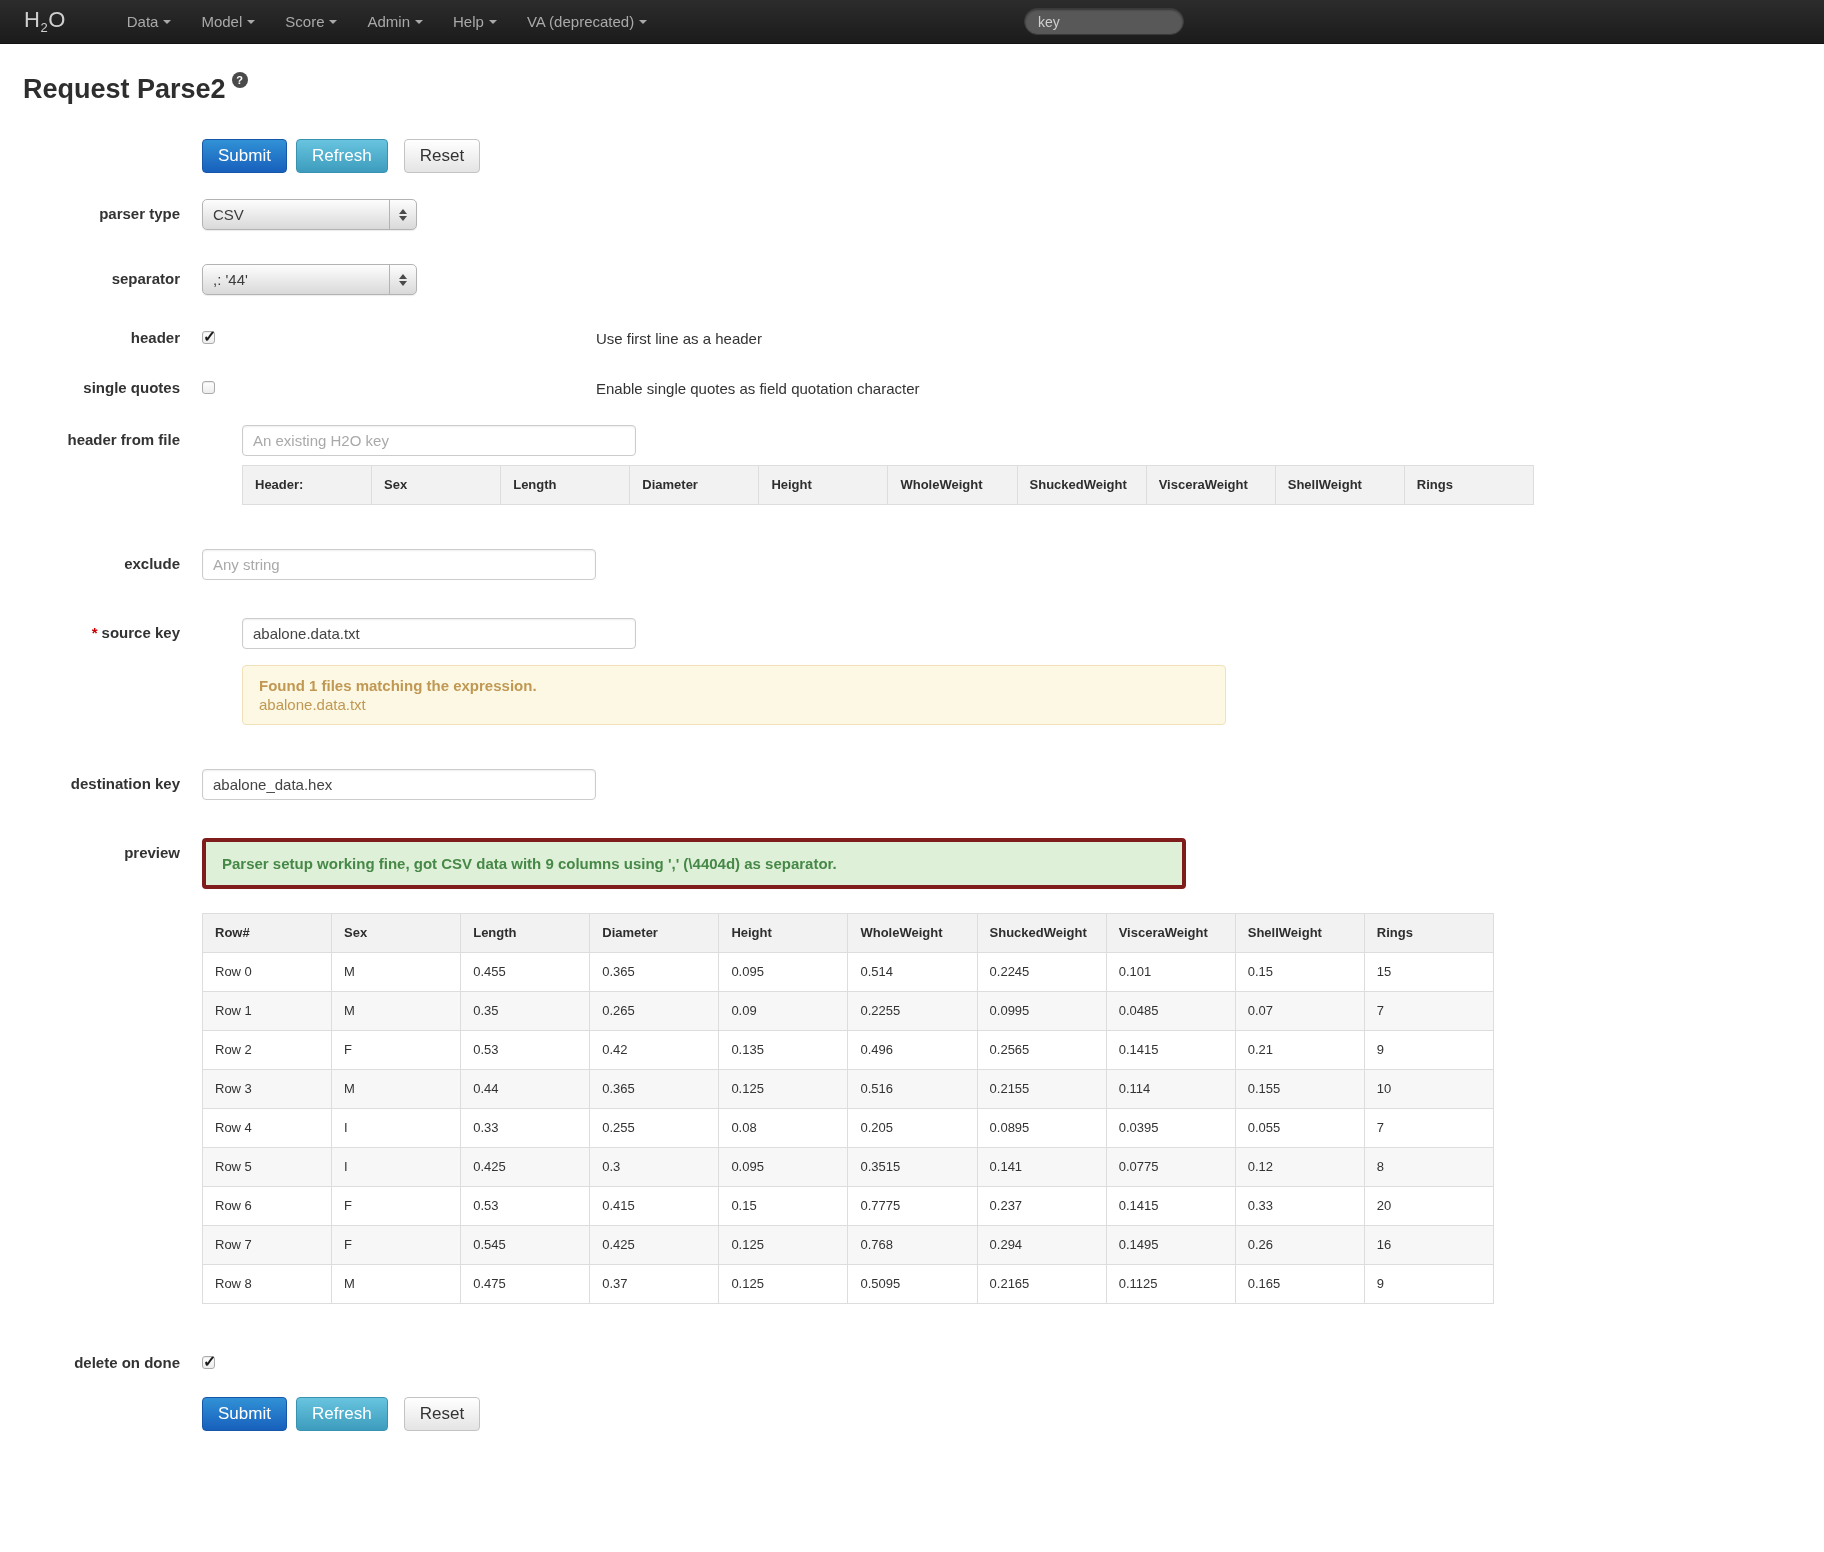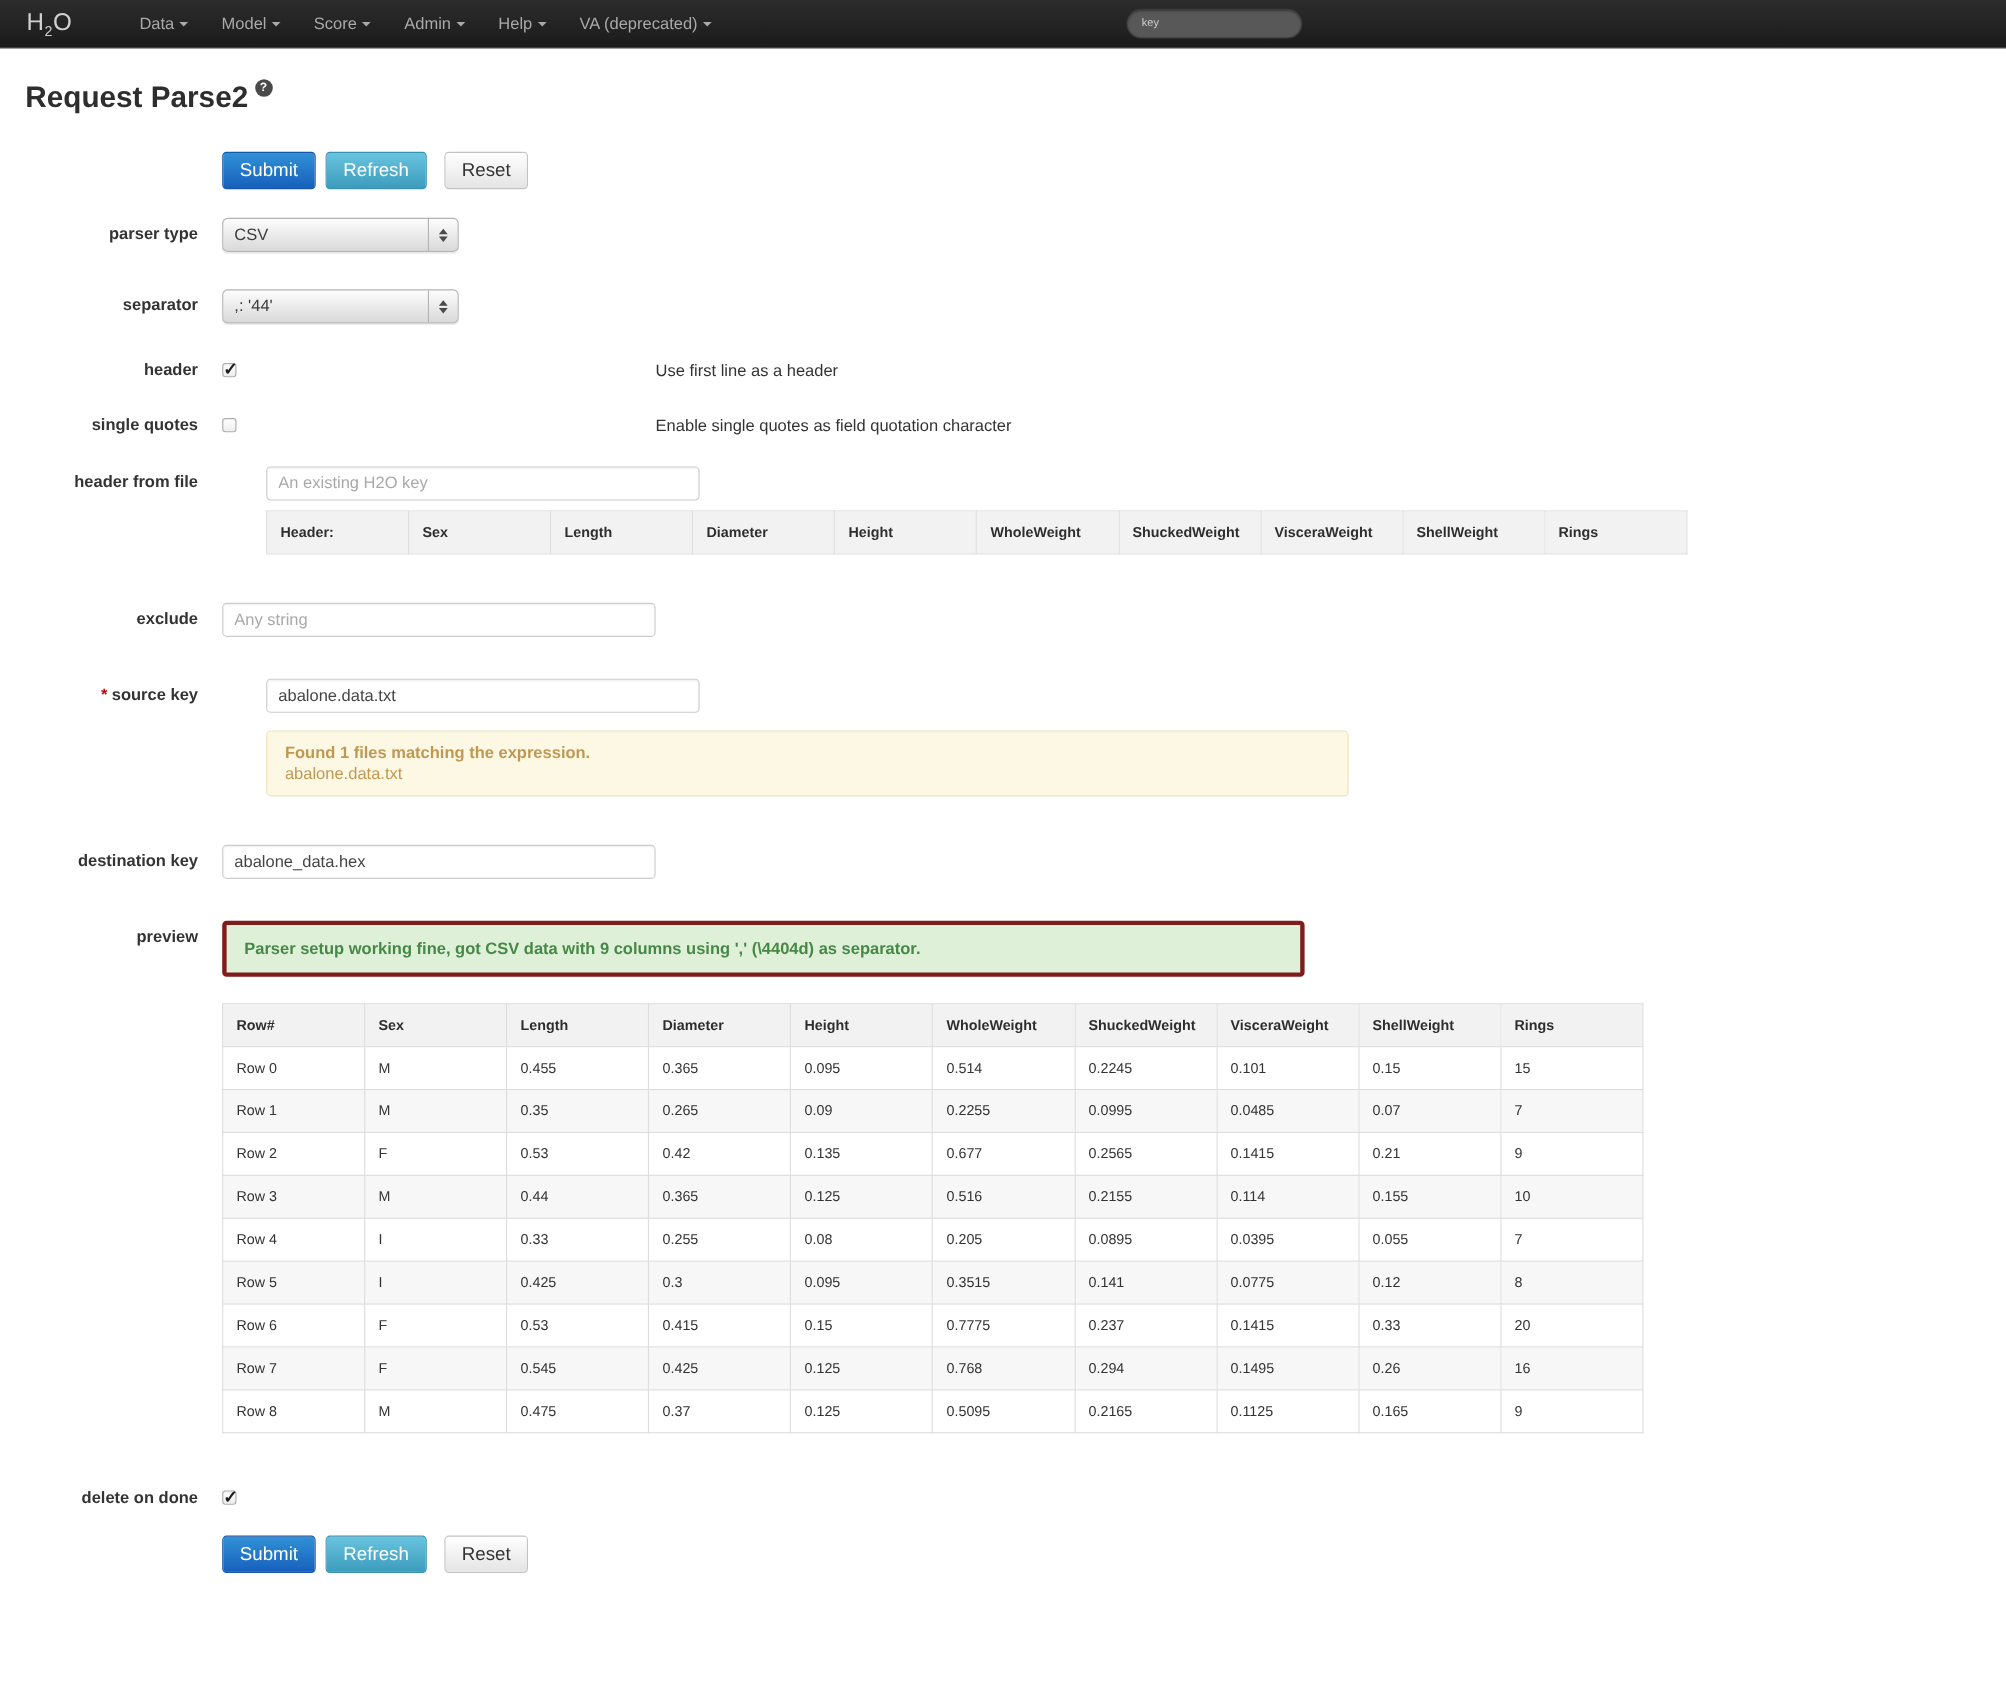--- a/index.html
+++ b/index.html
@@ -27,21 +27,21 @@
   .caret {
     display:inline-block; width:0; height:0; margin-left:5px;
     border-left:4px solid transparent; border-right:4px solid transparent;
     border-top:4px solid #a9a9a9;
   }
   .nav-search {
     position:absolute; left:1024px; top:8px;
     width:160px; height:27px; border-radius:14px;
     background:#585858; border:1px solid #3a3a3a;
     box-shadow:inset 0 1px 2px rgba(0,0,0,.4);
-    color:#e6e6e6; font-size:10px; padding:0 13px; outline:none;
+    color:#e6e6e6; font-size:14px; padding:0 13px; outline:none;
     font-family:"Liberation Sans", sans-serif;
   }
   .nav-search::placeholder { color:#cfcfcf; opacity:1; }
 
   
   .page-title {
     margin:28px 0 0 23px; font-size:27px; font-weight:bold; color:#2e2e2e;
   }
   .help-badge {
     display:inline-flex; align-items:center; justify-content:center;
@@ -337,21 +337,21 @@
                 <td>0.0485</td>
                 <td>0.07</td>
                 <td>7</td>
               </tr>
               <tr>
                 <td>Row 2</td>
                 <td>F</td>
                 <td>0.53</td>
                 <td>0.42</td>
                 <td>0.135</td>
-                <td>0.677</td>
+                <td>0.496</td>
                 <td>0.2565</td>
                 <td>0.1415</td>
                 <td>0.21</td>
                 <td>9</td>
               </tr>
               <tr>
                 <td>Row 3</td>
                 <td>M</td>
                 <td>0.44</td>
                 <td>0.365</td>

